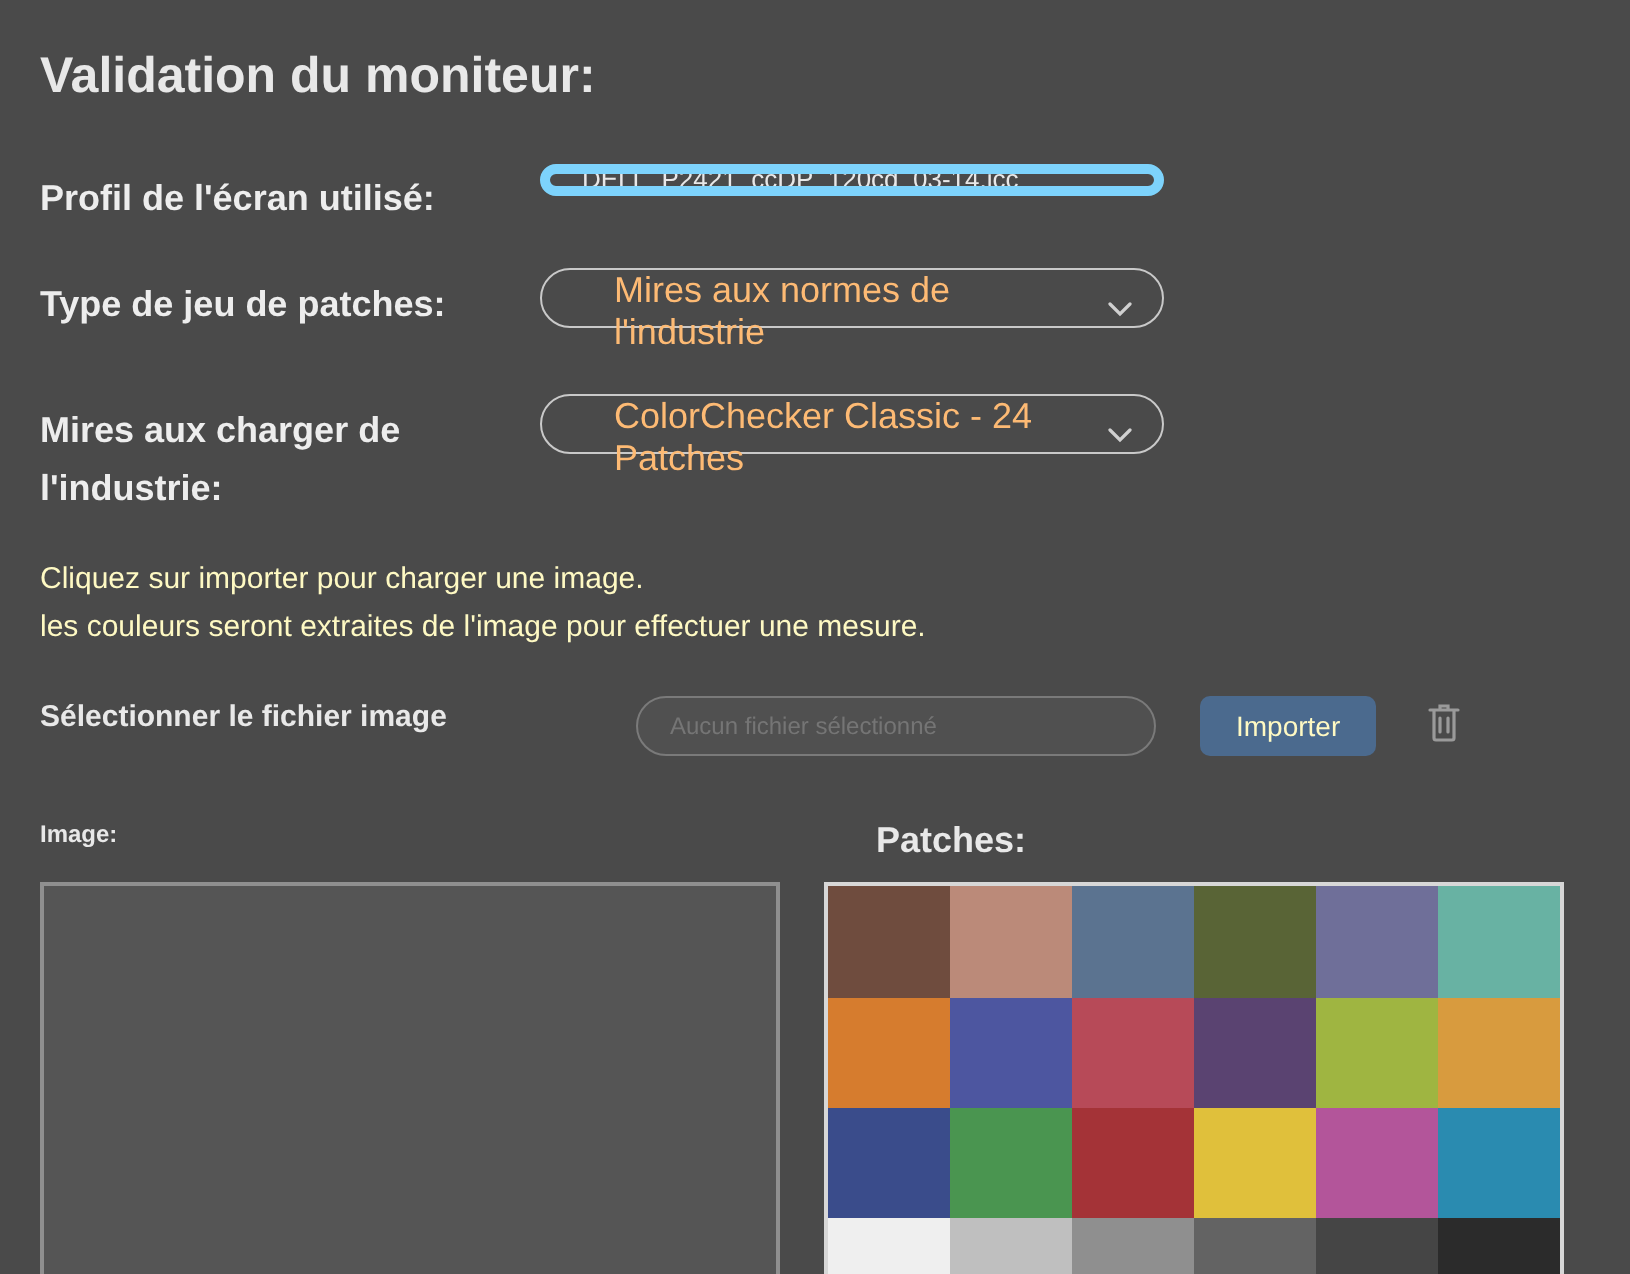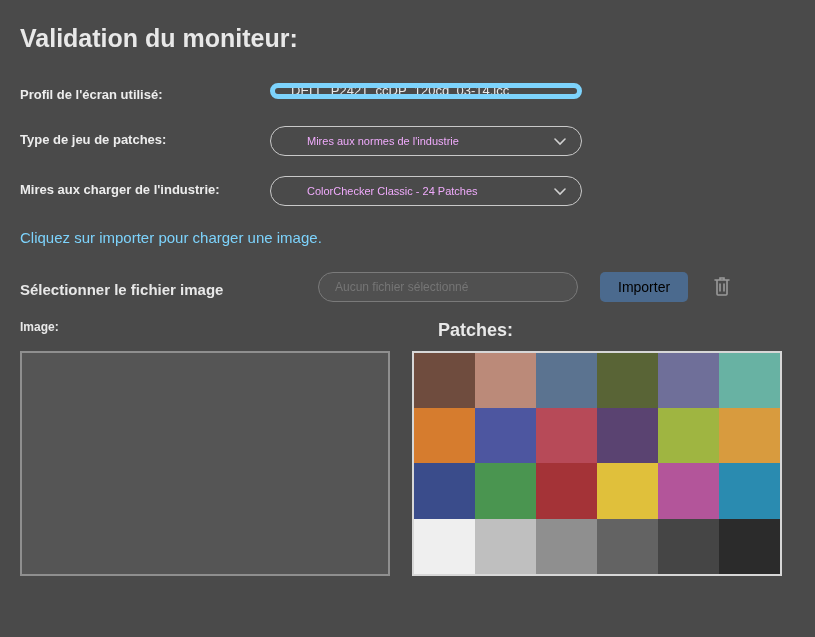--- a/index.html
+++ b/index.html
@@ -16,21 +16,21 @@
     font-weight: 700;
     margin-bottom: 28px;
   }
   .form-row {
     display: flex;
     align-items: flex-start;
     margin-bottom: 20px;
   }
   .label-col {
     width: 250px;
-    font-size: 13px;
+    font-size: 18px;
     font-weight: 700;
     color: #ededed;
     line-height: 1.6;
     padding-top: 4px;
   }
   .field-col {
     flex: 0 0 auto;
   }
   .text-input {
     width: 312px;
@@ -45,44 +45,44 @@
   .select-wrap {
     position: relative;
     width: 312px;
   }
   .select-field {
     width: 100%;
     height: 30px;
     background: #4a4a4a;
     border: 1px solid #c9c9c9;
     border-radius: 15px;
-    color: #f0abfc;
+    color: #fdba74;
     padding: 0 40px 0 36px;
-    font-size: 11px;
+    font-size: 18px;
     appearance: none;
     cursor: pointer;
     text-align: left;
   }
   .select-chevron {
     position: absolute;
     right: 16px;
     top: 50%;
     transform: translateY(-50%);
     pointer-events: none;
   }
   .helper-text {
-    color: #7dd3fc;
+    color: #fef9c3;
     font-size: 15px;
     line-height: 1.6;
     margin: 18px 0 22px 0;
   }
   .file-row {
     display: flex;
-    align-items: flex-end;
-    margin-bottom: 18px;
+    align-items: flex-start;
+    margin-bottom: 32px;
   }
   .file-label {
     width: 298px;
     font-size: 15px;
     font-weight: 700;
     line-height: 1.5;
   }
   .file-input {
     width: 260px;
     height: 30px;
@@ -92,21 +92,21 @@
     color: #9a9a9a;
     padding: 0 16px;
     font-size: 12px;
     font-style: normal;
   }
   .btn-import {
     margin-left: 22px;
     height: 30px;
     padding: 0 18px;
     background: #4b6a8e;
-    color: #000000;
+    color: #fef9c3;
     border: none;
     border-radius: 5px;
     font-size: 14px;
     cursor: pointer;
   }
   .trash-btn {
     margin-left: 22px;
     background: none;
     border: none;
     cursor: pointer;
@@ -180,20 +180,21 @@
         <svg width="12" height="8" viewBox="0 0 12 8">
             <path d="M1 1 L6 6 L11 1" stroke="#d0d0d0" stroke-width="1.6" fill="none" stroke-linecap="round"></path>
           </svg>
       </span>
     </div>
   </div>
 </div>
 
 <div class="helper-text">
   <span>Cliquez sur importer pour charger une image.</span><br>
+  <span>les couleurs seront extraites de l'image pour effectuer une mesure.</span>
 </div>
 
 <div class="file-row">
   <div class="file-label">Sélectionner le fichier image</div>
   <input class="file-input" type="text" readonly="" placeholder="Aucun fichier sélectionné" style="">
   <button class="btn-import">Importer</button>
   <button class="trash-btn">
     <span>
       <svg width="20" height="22" viewBox="0 0 20 22">
         <path d="M3 5 H17 M8 5 V3 H12 V5 M5 5 V19 Q5 20 6 20 H14 Q15 20 15 19 V5 M8 9 V16 M12 9 V16" stroke="#9a9a9a" stroke-width="1.6" fill="none" stroke-linecap="round"></path>

